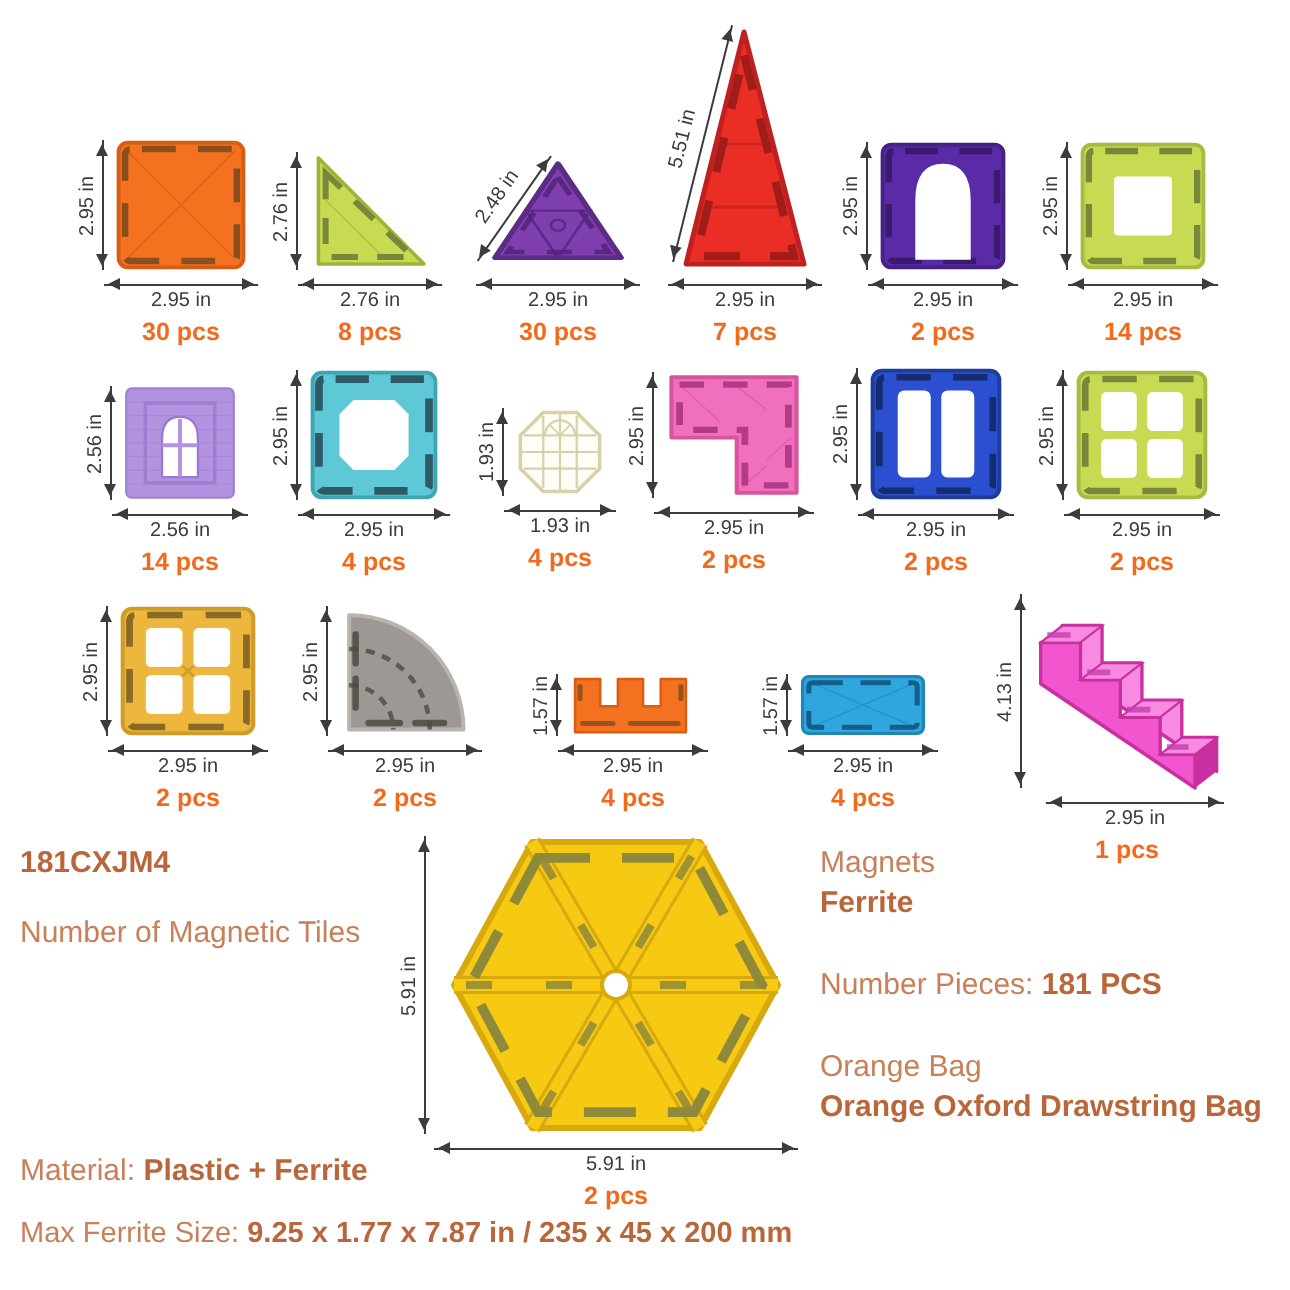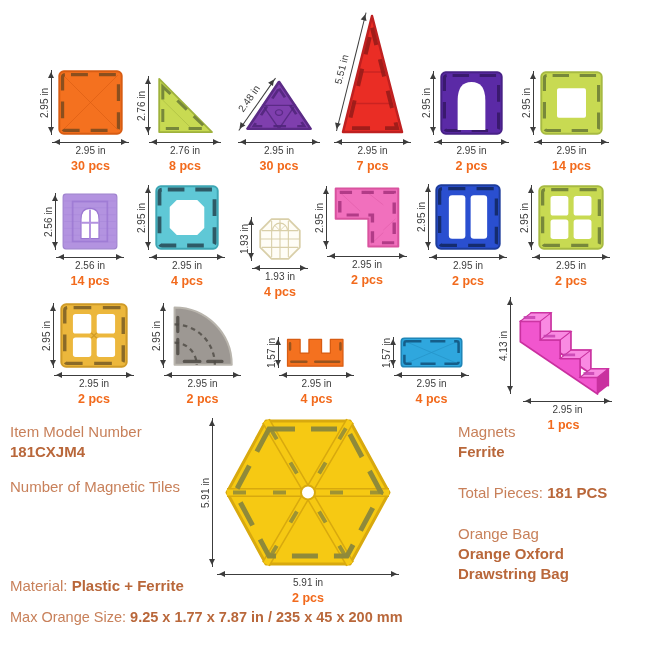--- a/index.html
+++ b/index.html
@@ -31,41 +31,41 @@
 
   
   .t0{left:58px;top:70px;width:65px;height:65px;}
   .t1{left:155px;top:76px;width:60px;height:59px;}
   .t2{left:244px;top:79px;width:70px;height:56px;}
   .t3{left:340px;top:13px;width:65px;height:122px;}
   .t4{left:440px;top:71px;width:63px;height:64px;}
   .t5{left:540px;top:71px;width:63px;height:64px;}
   .t6{left:62px;top:193px;width:56px;height:57px;}
   .t7{left:155px;top:185px;width:64px;height:65px;}
-  .t8{left:258px;top:217px;width:44px;height:44px;}
+  .t8{left:258px;top:204px;width:44px;height:44px;}
   .t9{left:333px;top:186px;width:68px;height:63px;}
   .t10{left:435px;top:184px;width:66px;height:66px;}
   .t11{left:538px;top:185px;width:66px;height:65px;}
   .t12{left:60px;top:303px;width:68px;height:65px;}
   .t13{left:170px;top:303px;width:65px;height:65px;}
   .t14{left:285px;top:337px;width:63px;height:31px;}
   .t15{left:400px;top:337px;width:63px;height:31px;}
   .t16{left:517px;top:297px;width:93px;height:97px;}
   .t16 .hdim{left:6px;right:-2px;}
   .t17{left:223px;top:418px;width:170px;height:149px;}
   .t17 .vdim{left:-24px;}
 
   .sdim.d-purple{left:219px;top:92px;width:64px;transform:rotate(-55deg);}
   .sdim.d-red{left:283px;top:62px;width:122px;transform:rotate(-76deg);}
 
   
   .specs-left{position:absolute;left:10px;top:422px;width:215px;}
   .specs-right{position:absolute;left:410px;top:422px;width:235px;}
   .spec{margin-bottom:15px;font-size:15px;line-height:20px;}
-  .specs-right .spec{margin-bottom:21px;margin-left:48px;}
+  .specs-right .spec{margin-bottom:21px;}
   .slab{color:var(--slabel);}
   .sval{color:var(--svalue);font-weight:bold;}
   .spec-line{position:absolute;font-size:15px;line-height:20px;white-space:nowrap;}
   .material{left:10px;top:576px;}
   .maxsize{left:10px;top:607px;font-size:14.5px;}
 </style>
 </head>
 <body>
 
 <div class="stage">
@@ -393,42 +393,41 @@
       </div>
     <div class="hdim">
         <span class="aline"></span>
         <span class="dlabel">5.91 in</span>
       </div>
     <div class="pcs">2 pcs</div>
   </div>
 
   <div class="specs-left">
     <div class="spec">
-      <div class="slab">Item Model Number</div>
       <div class="sval">181CXJM4</div>
     </div>
     <div class="spec">
       <div class="slab">Number of Magnetic Tiles</div>
     </div>
   </div>
 
   <div class="spec-line material">
     <span class="slab">Material: </span><span class="sval">Plastic + Ferrite</span>
   </div>
   <div class="spec-line maxsize">
-    <span class="slab">Max Orange Size: </span><span class="sval">9.25 x 1.77 x 7.87 in / 235 x 45 x 200 mm</span>
+    <span class="slab">Max Ferrite Size: </span><span class="sval">9.25 x 1.77 x 7.87 in / 235 x 45 x 200 mm</span>
   </div>
 
   <div class="specs-right">
     <div class="spec">
       <div class="slab">Magnets</div>
       <div class="sval">Ferrite</div>
     </div>
     <div class="spec">
-      <span class="slab">Total Pieces: </span><span class="sval">181 PCS</span>
+      <span class="slab">Number Pieces: </span><span class="sval">181 PCS</span>
     </div>
     <div class="spec">
       <div class="slab">Orange Bag</div>
       <div class="sval">Orange Oxford Drawstring Bag</div>
     </div>
   </div>
 
 </div>
 
 </body></html>

